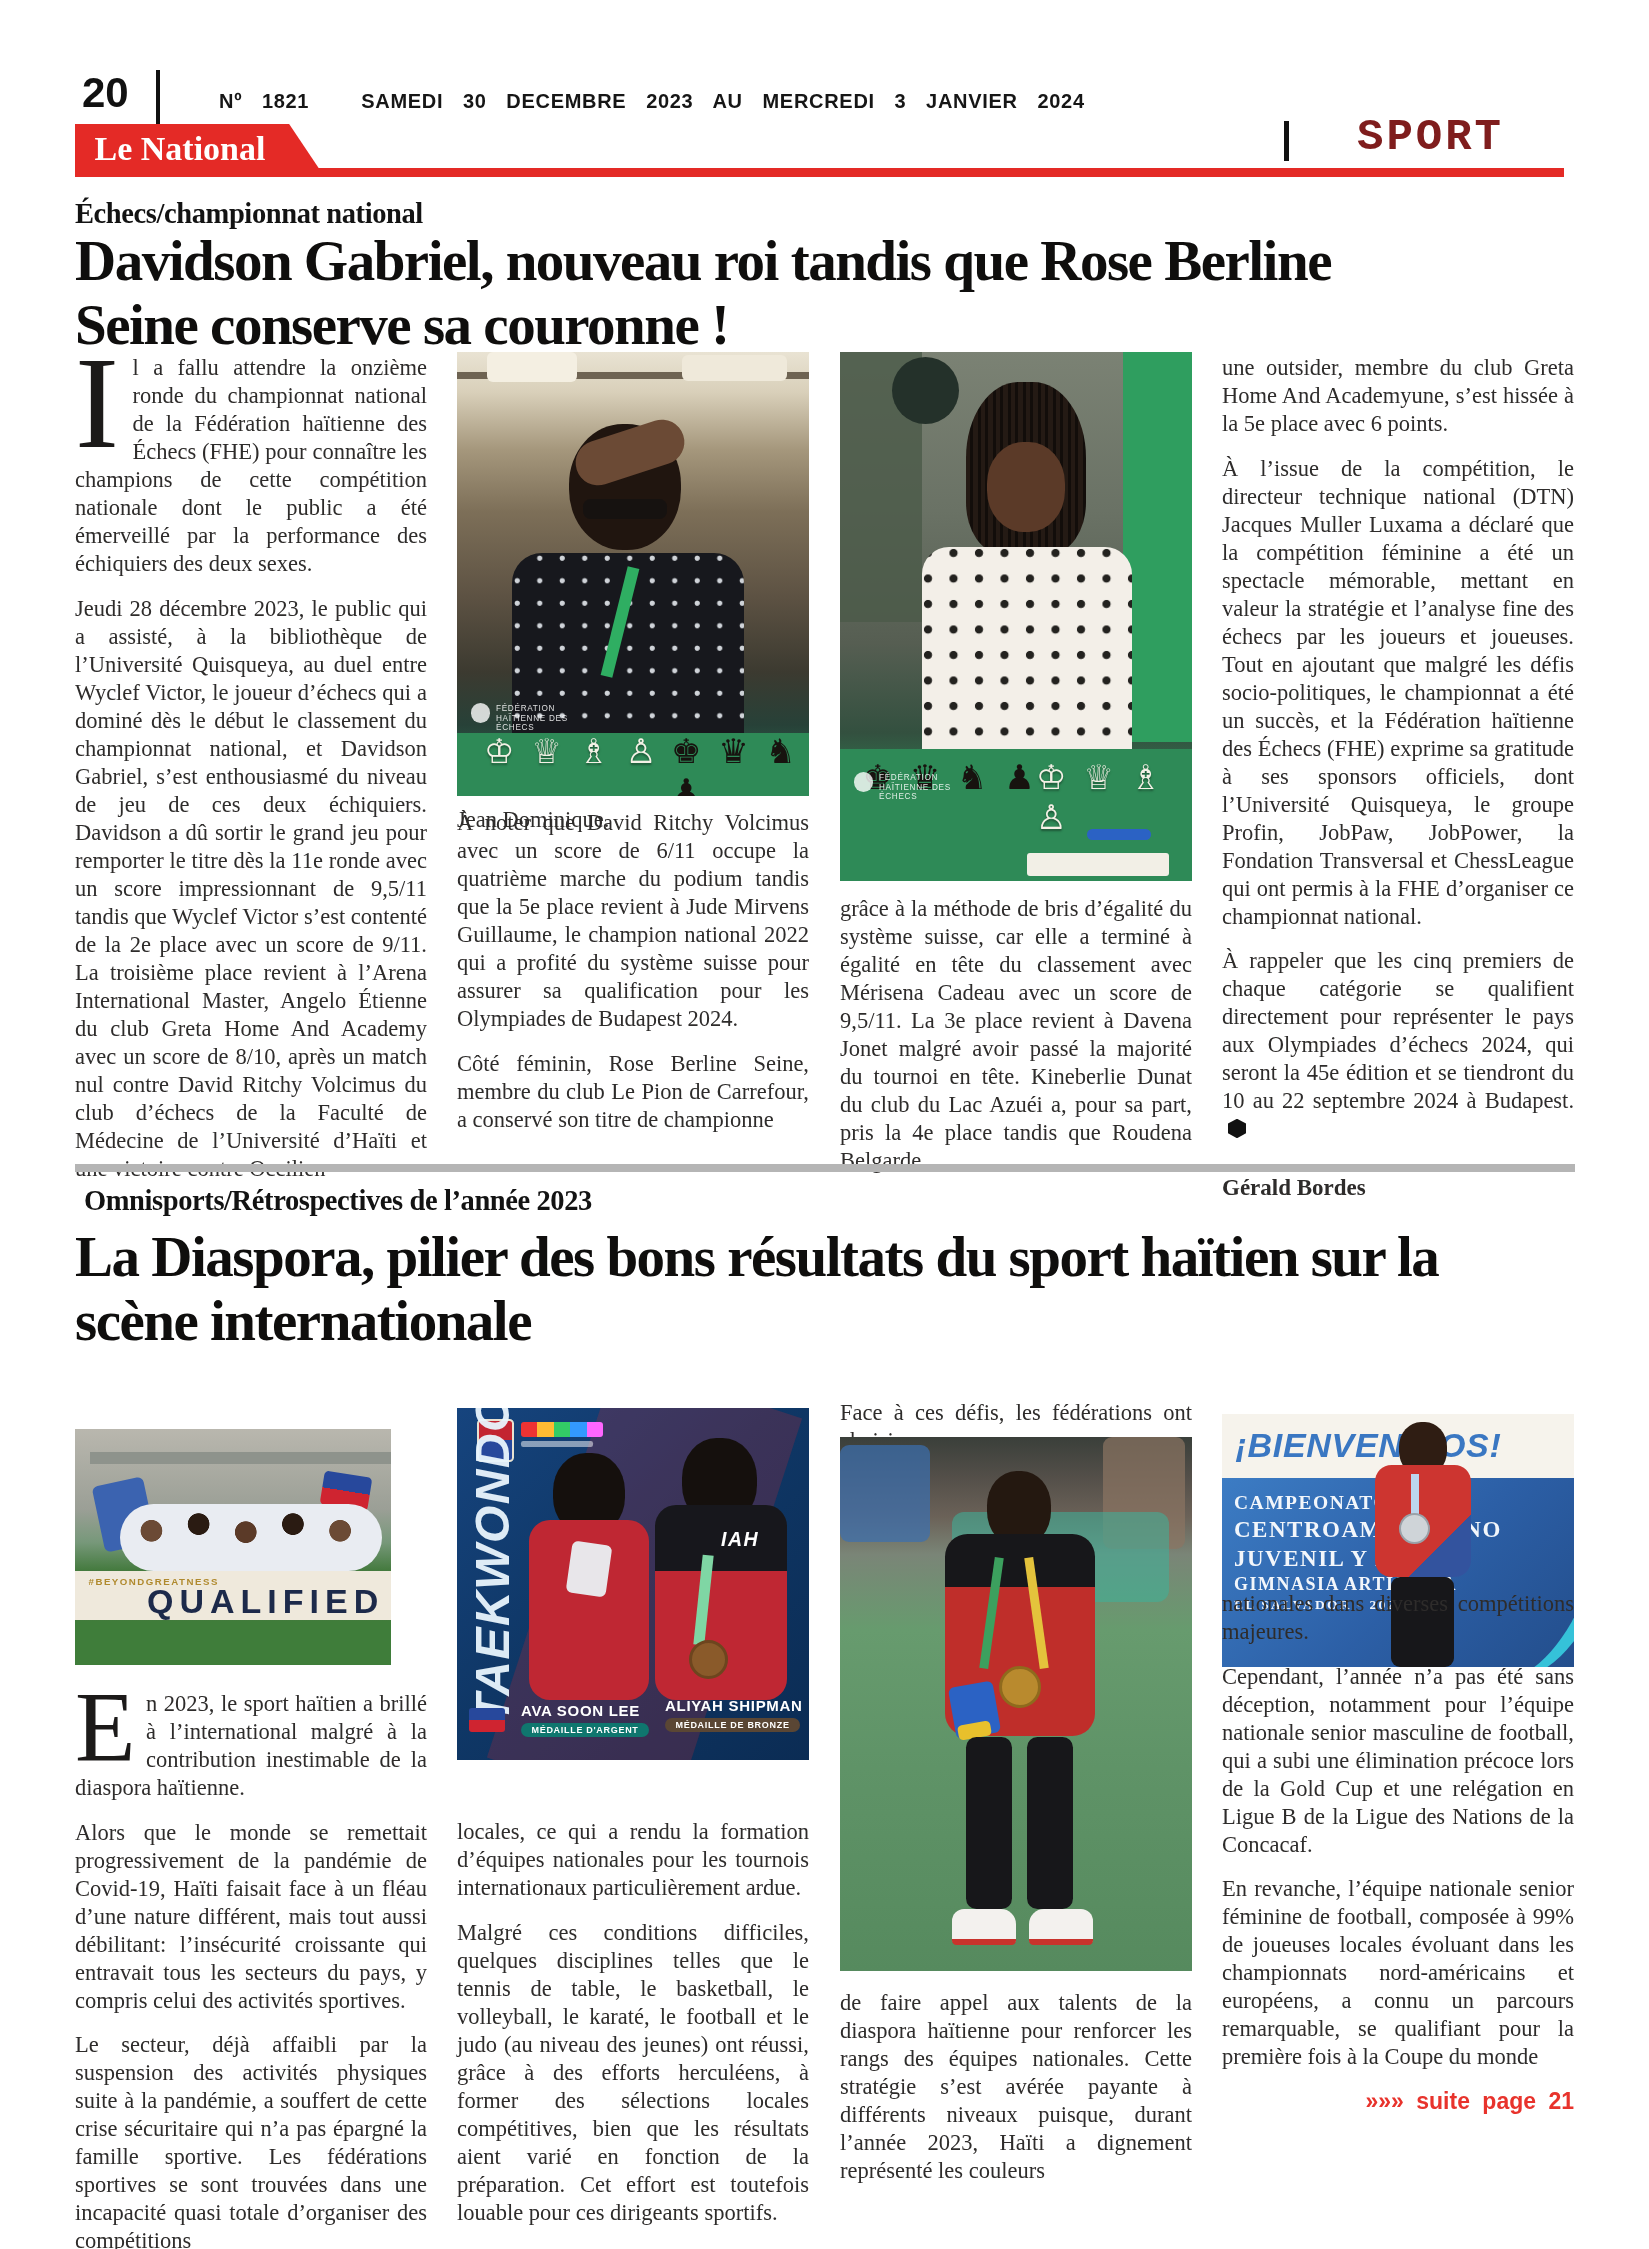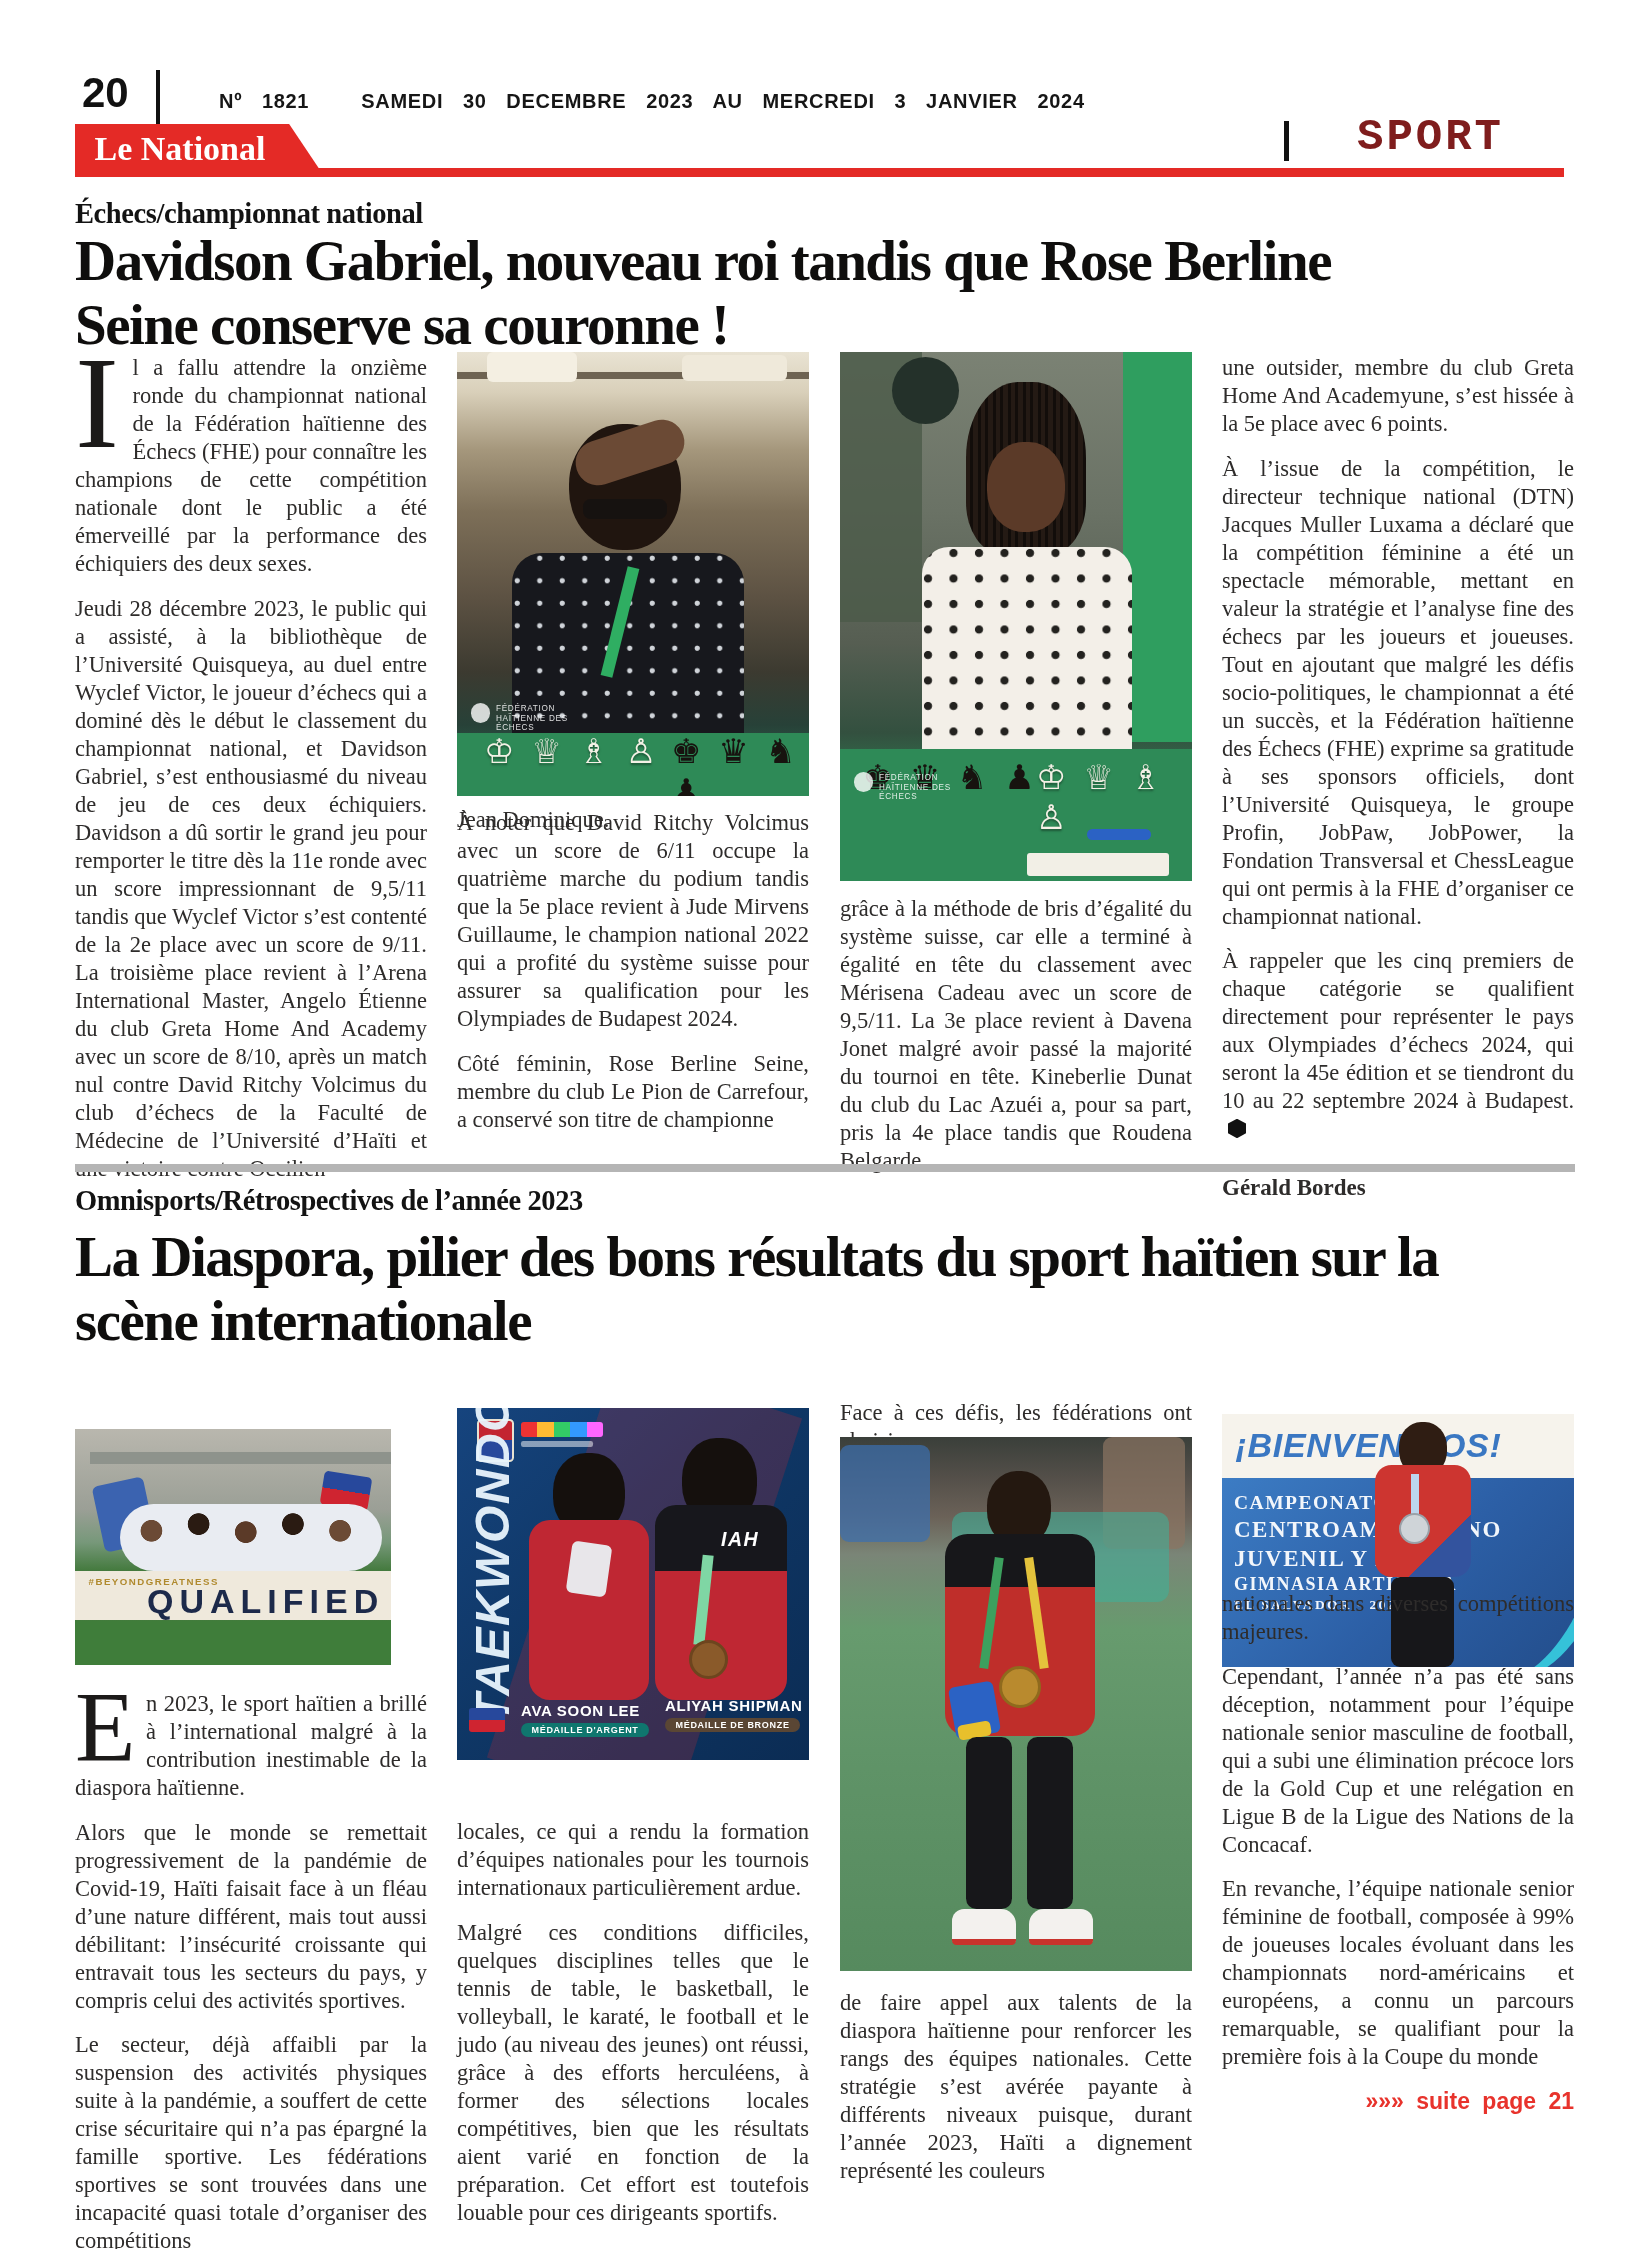--- a/index.html
+++ b/index.html
@@ -145,21 +145,21 @@
 
   <div class="col" style="left:1222px;top:354px">
     <p>une outsider, membre du club Greta Home And Academyune, s’est hissée à la 5e place avec 6 points.</p>
     <p>À l’issue de la compétition, le directeur technique national (DTN) Jacques Muller Luxama a déclaré que la compétition féminine a été un spectacle mémorable, mettant en valeur la stratégie et l’analyse fine des échecs par les joueurs et joueuses. Tout en ajoutant que malgré les défis socio-politiques, le championnat a été un succès, et la Fédération haïtienne des Échecs (FHE) exprime sa gratitude à ses sponsors officiels, dont l’Université Quisqueya, le groupe Profin, JobPaw, JobPower, la Fondation Transversal et ChessLeague qui ont permis à la FHE d’organiser ce championnat national.</p>
     <p><span>À rappeler que les cinq premiers de chaque catégorie se qualifient directement pour représenter le pays aux Olympiades d’échecs 2024, qui seront la 45e édition et se tiendront du 10 au 22 septembre 2024 à Budapest.</span><span class="endmark"></span></p>
     <div class="byline">Gérald Bordes</div>
   </div>
 
   <div class="abs divider" style="left:75px;top:1164px"></div>
 
-  <div class="abs kicker" style="left:75px;top:1185px">Omnisports/Rétrospectives de l’année 2023</div>
+  <div class="abs kicker" style="left:84px;top:1185px">Omnisports/Rétrospectives de l’année 2023</div>
   <div class="abs headline" style="left:75px;top:1225px">La Diaspora, pilier des bons résultats du sport haïtien sur la
 scène internationale</div>
 
   <div class="photo" style="left:75px;top:1429px;width:316px;height:236px">
     <div class="abs" style="inset:0;background:linear-gradient(180deg,#b9b7ae 0,#9b9f96 34%,#77987a 48%,#447a3e 60%,#3f7d3a 100%)"></div>
     <div class="abs" style="left:15px;top:22.5px;width:322px;height:12px;background:#8e938c"></div>
     <div class="abs" style="left:22.5px;top:52px;width:52px;height:67px;background:#3b63b0;transform:rotate(-12deg);border-radius:6px"></div>
     <div class="abs" style="left:247px;top:45px;width:48px;height:34px;background:linear-gradient(180deg,#27489c 50%,#cf2430 50%);border-radius:4.5px;transform:rotate(9deg)"></div>
     <div class="abs" style="left:45px;top:75px;width:262px;height:67px;border-radius:34px;
          background:radial-gradient(circle at 12% 40%,#6b4a35 10.5px,transparent 11.2px),

